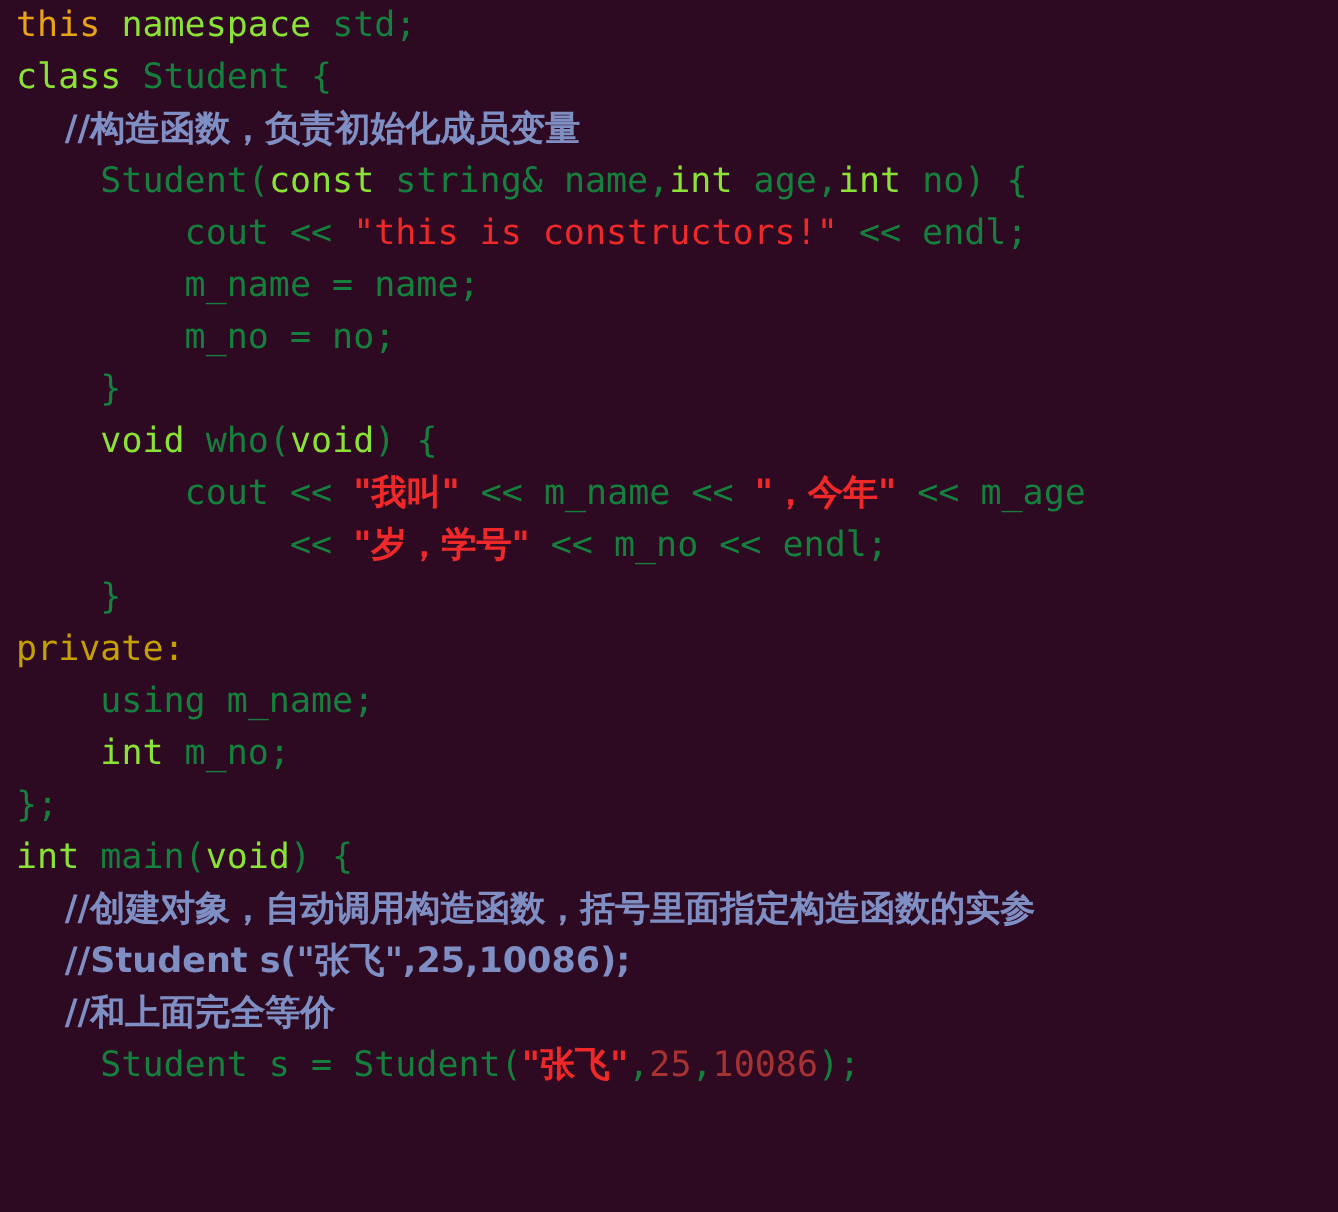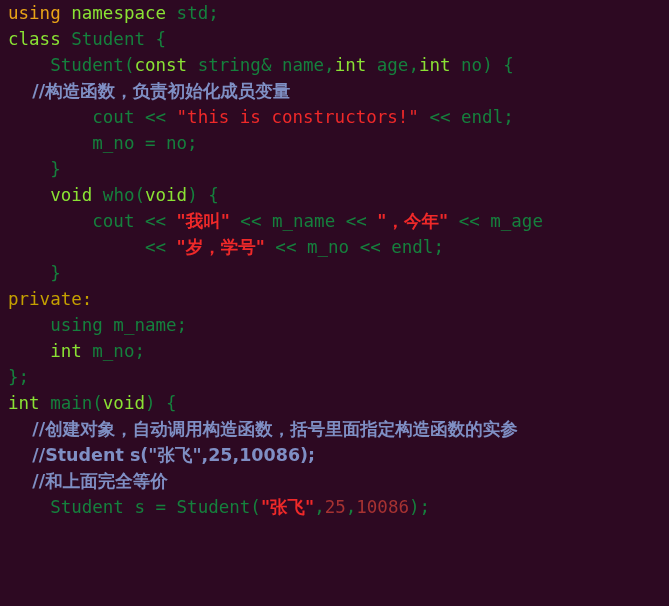--- a/index.html
+++ b/index.html
@@ -44,25 +44,26 @@
   .cjk-comment {
     font-family: "DejaVu Sans", "Liberation Sans", sans-serif;
     font-weight: bold;
     color: #7f8fc4;
   }
 </style>
 </head>
 <body>
 
 <div id="editor">
-    <div class="line"><span class="kw-orange">using</span><span class="plain"> </span><span class="kw-green">namespace</span><span class="plain"> std;</span></div>
+    <div class="line"><span class="kw-orange">this</span><span class="plain"> </span><span class="kw-green">namespace</span><span class="plain"> std;</span></div>
     <div class="line"><span class="kw-green">class</span><span class="plain"> Student {</span></div>
+    <div class="line"><span class="cjk-comment">    //构造函数，负责初始化成员变量</span></div>
     <div class="line"><span class="plain">    Student(</span><span class="kw-green">const</span><span class="plain"> string&amp; name,</span><span class="kw-green">int</span><span class="plain"> age,</span><span class="kw-green">int</span><span class="plain"> no) {</span></div>
-    <div class="line"><span class="cjk-comment">    //构造函数，负责初始化成员变量</span></div>
     <div class="line"><span class="plain">        cout &lt;&lt; </span><span class="str">"this is constructors!"</span><span class="plain"> &lt;&lt; endl;</span></div>
+    <div class="line"><span class="plain">        m_name = name;</span></div>
     <div class="line"><span class="plain">        m_no = no;</span></div>
     <div class="line"><span class="plain">    }</span></div>
     <div class="line"><span class="plain">    </span><span class="kw-green">void</span><span class="plain"> who(</span><span class="kw-green">void</span><span class="plain">) {</span></div>
     <div class="line"><span class="plain">        cout &lt;&lt; </span><span class="str cjk">"我叫"</span><span class="plain"> &lt;&lt; m_name &lt;&lt; </span><span class="str cjk">"，今年"</span><span class="plain"> &lt;&lt; m_age</span></div>
     <div class="line"><span class="plain">             &lt;&lt; </span><span class="str cjk">"岁，学号"</span><span class="plain"> &lt;&lt; m_no &lt;&lt; endl;</span></div>
     <div class="line"><span class="plain">    }</span></div>
     <div class="line"><span class="kw-olive">private:</span></div>
     <div class="line"><span class="plain">    using m_name;</span></div>
     <div class="line"><span class="plain">    </span><span class="kw-green">int</span><span class="plain"> m_no;</span></div>
     <div class="line"><span class="plain">};</span></div>

